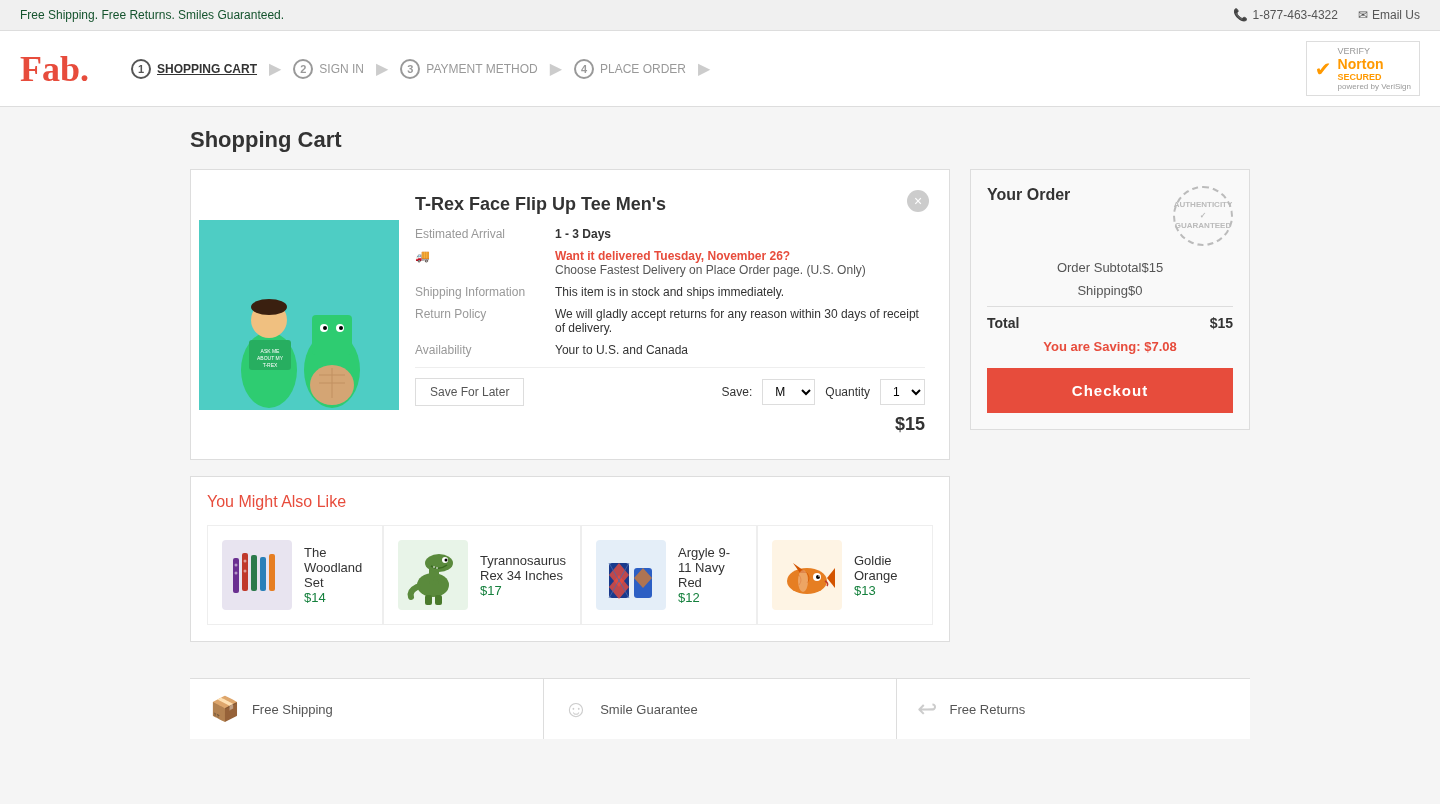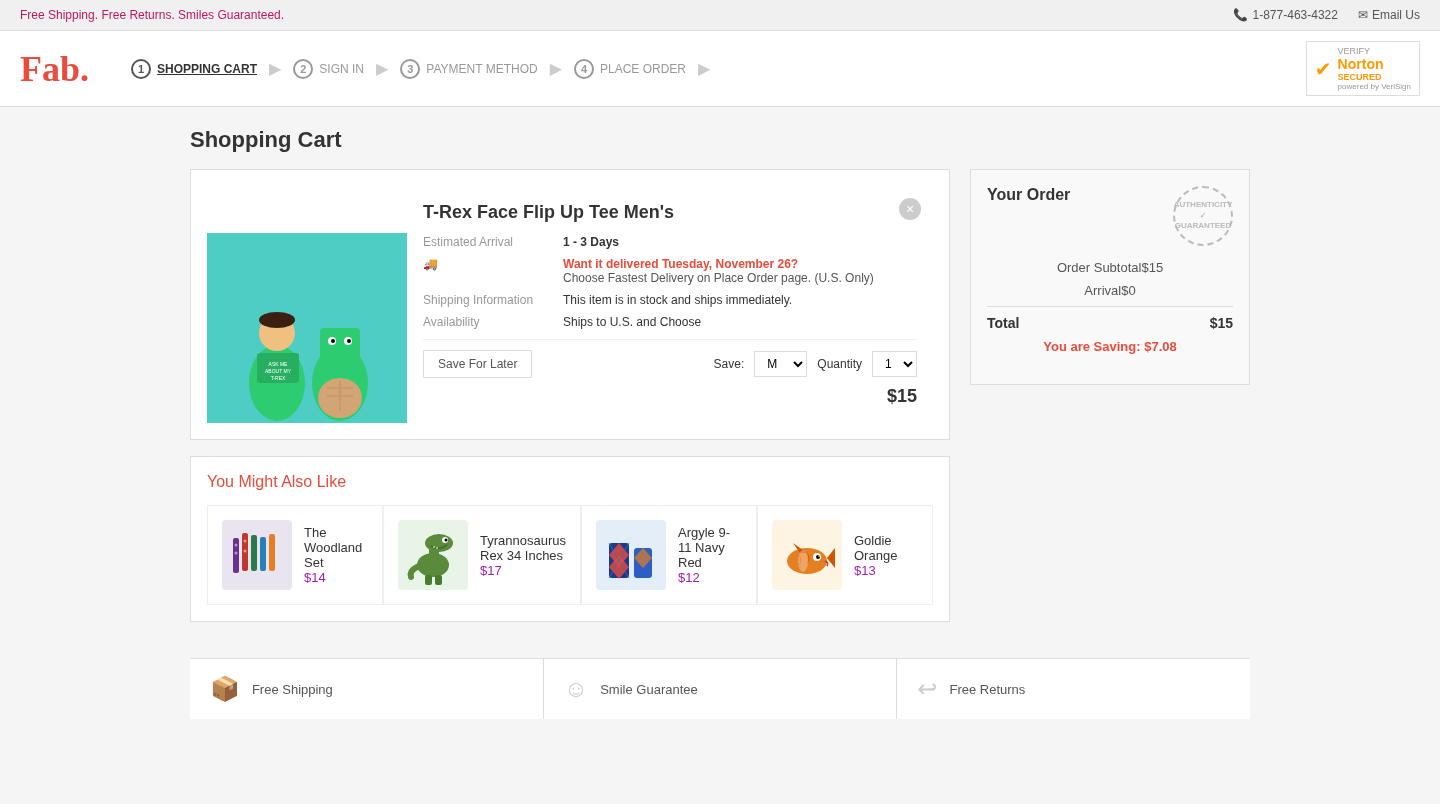--- a/index.html
+++ b/index.html
@@ -8,21 +8,21 @@
     
     .top-bar {
       background: #f0f0f0;
       border-bottom: 1px solid #ddd;
       padding: 8px 20px;
       display: flex;
       justify-content: space-between;
       align-items: center;
     }
     .top-bar-left { color: #555; font-size: 12px; }
-    .top-bar-left span { color: #be185d; }
+    .top-bar-left span { color: #14532d; }
     .top-bar-right { display: flex; gap: 20px; align-items: center; font-size: 12px; color: #555; }
     .top-bar-right a { color: #555; text-decoration: none; display: flex; align-items: center; gap: 4px; }
 
     
     .header {
       background: #fff;
       border-bottom: 1px solid #ddd;
       padding: 10px 20px;
       display: flex;
       align-items: center;
@@ -74,24 +74,24 @@
 
     
     .content-layout { display: flex; gap: 20px; }
     .content-main { flex: 1; }
     .content-sidebar { width: 280px; }
 
     
     .cart-item {
       background: #fff;
       border: 1px solid #ddd;
-      padding: 16px;
+      padding: 8px;
       margin-bottom: 16px;
       display: flex;
-      align-items: flex-end;
+      align-items: center;
     }
     .cart-item-img {
       width: 200px;
       height: 190px;
       background: #4ecdc4;
       flex-shrink: 0;
       overflow: hidden;
       display: flex;
       align-items: center;
       justify-content: center;
@@ -131,21 +131,21 @@
     .product-item {
       display: flex; align-items: center; gap: 12px;
       padding: 14px; border: 1px solid #eee;
       cursor: pointer;
     }
     .product-img-placeholder {
       width: 70px; height: 70px; flex-shrink: 0;
       display: flex; align-items: center; justify-content: center;
     }
     .product-name { font-size: 13px; color: #333; }
-    .product-price { font-size: 13px; color: #a21caf; margin-top: 0; }
+    .product-price { font-size: 13px; color: #15803d; margin-top: 0; }
 
     
     .order-summary {
       background: #f9f9f9;
       border: 1px solid #ddd;
       padding: 16px;
     }
     .order-summary-title { font-size: 16px; font-weight: bold; color: #333; margin-bottom: 14px; display: flex; justify-content: space-between; align-items: flex-start; }
     .fab-stamp {
       width: 60px; height: 60px; border-radius: 50%;
@@ -294,24 +294,28 @@
               <span class="delivery-urgent">Want it delivered Tuesday, November 26?</span><br>
               <span class="delivery-note">Choose Fastest Delivery on Place Order page. (U.S. Only)</span>
             </span>
           </div>
 
           <div class="detail-row">
             <span class="detail-label">Shipping Information</span>
             <span class="detail-value">This item is in stock and ships immediately.</span>
           </div>
 
+          <div class="detail-row">
+            <span class="detail-label">Return Policy</span>
+            <span class="detail-value">We will gladly accept returns for any reason within 30 days of receipt of delivery.</span>
+          </div>
 
           <div class="detail-row">
             <span class="detail-label">Availability</span>
-            <span class="detail-value">Ships to U.S. and Choose</span>
+            <span class="detail-value">Your to U.S. and Canada</span>
           </div>
 
           <hr class="cart-item-divider">
 
           <div class="cart-item-footer">
             <button class="save-later-btn">Save For Later</button>
             <div class="size-qty">
               <label>Save:</label>
               <select class="select-field">
                 <option>M</option>
@@ -457,30 +461,31 @@
           <div class="fab-stamp">
             <span style="font-size:8px;color:#bbb;text-align:center;line-height:1.3;">AUTHENTICITY<br>✓<br>GUARANTEED</span>
           </div>
         </div>
 
         <div class="order-row">
           <span>Order Subtotal</span>
           <span>$15</span>
         </div>
         <div class="order-row">
-          <span>Arrival</span>
+          <span>Shipping</span>
           <span>$0</span>
         </div>
         <div class="order-total">
           <span>Total</span>
           <span>$15</span>
         </div>
 
         <div class="saving-text">You are Saving: $7.08</div>
 
+        <button class="checkout-btn">Checkout</button>
       </div>
     </div>
 
   </div>
 
   <div class="footer-features">
     <div class="footer-feature">
       <span style="font-size:24px;color:#ccc;">📦</span>
       <span>Free Shipping</span>
     </div>

